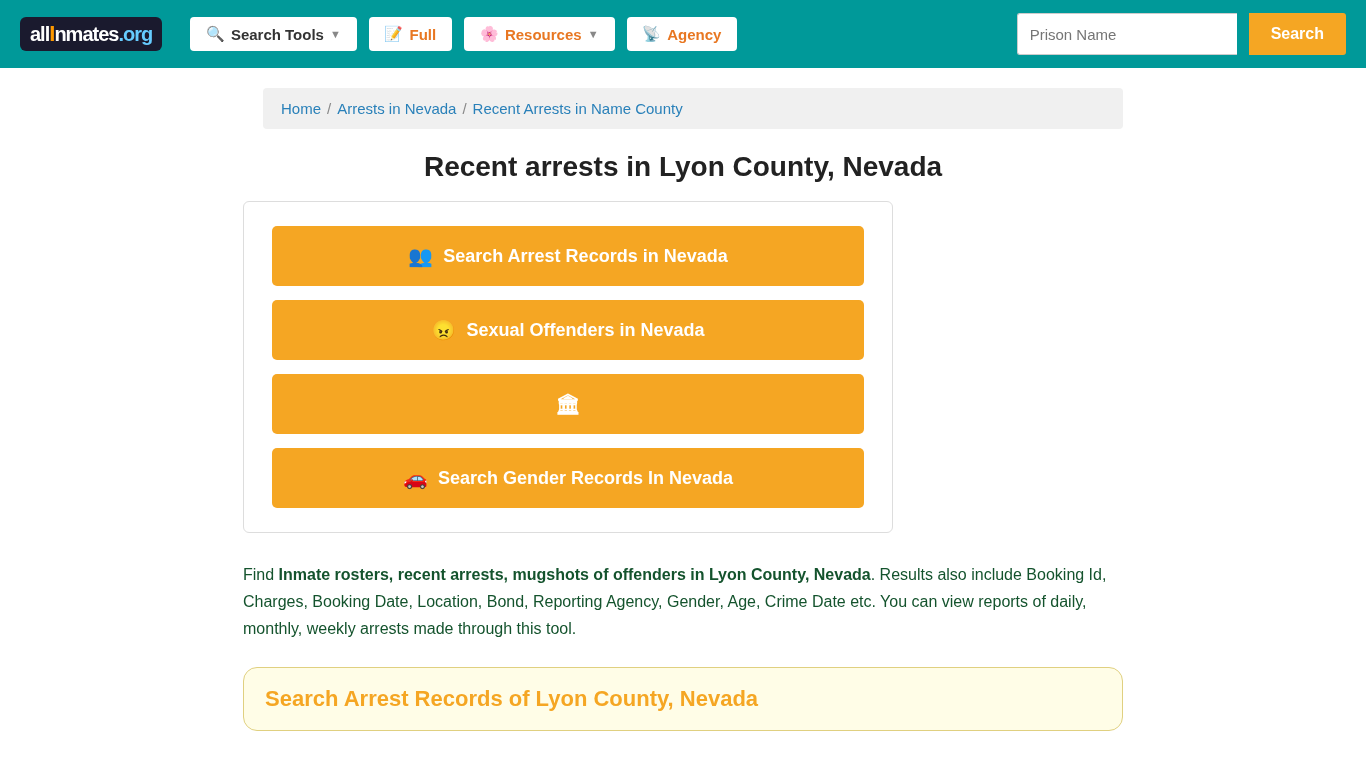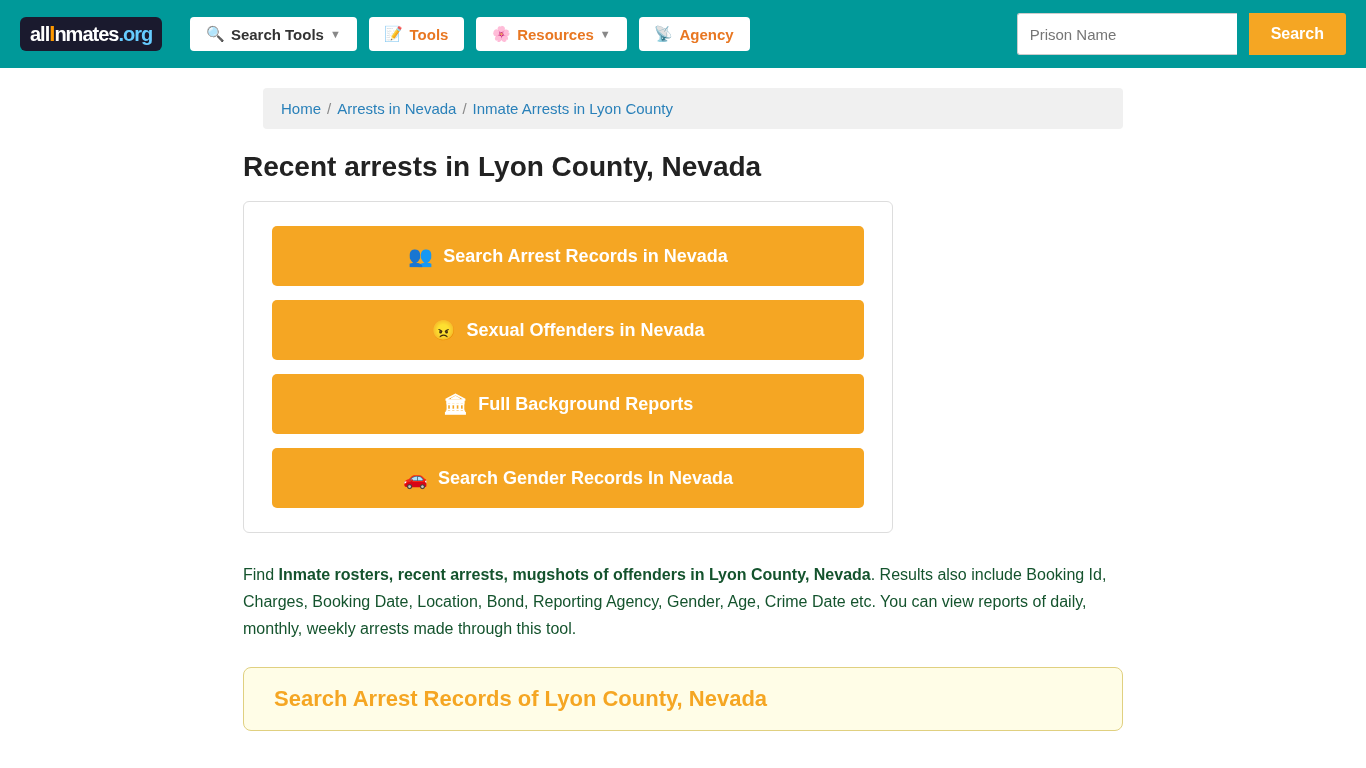--- a/index.html
+++ b/index.html
@@ -105,20 +105,21 @@
       text-decoration: none;
     }
     .breadcrumb-sep { color: #888; }
 
     
     .page-title {
       font-size: 28px;
       font-weight: bold;
       color: #222;
       margin-bottom: 18px;
+      text-align: center;
     }
 
     
     .btn-box {
       border: 1px solid #ddd;
       border-radius: 6px;
       padding: 24px 28px;
       margin-bottom: 28px;
       background: #fff;
       display: flex;
@@ -149,22 +150,22 @@
       color: #14532d;
       line-height: 1.7;
       margin-bottom: 24px;
     }
     .description strong { font-weight: bold; }
 
     
     .section-heading-box {
       background: #fffde7;
       border: 1px solid #e0d080;
-      border-radius: 8px;
-      padding: 18px 30px;
+      border-radius: 14px;
+      padding: 18px 21px;
       margin-bottom: 0;
     }
     .section-heading-box h2 {
       color: #f5a623;
       font-size: 22px;
       font-weight: bold;
     }
   </style>
 </head>
 <body>
@@ -179,21 +180,21 @@
   </div>
 
   <button class="nav-btn search-tools">
     <span>🔍</span>
     <span>Search Tools</span>
     <span class="arrow">▼</span>
   </button>
 
   <button class="nav-btn blog">
     <span>📝</span>
-    <span>Tools</span>
+    <span>Full</span>
   </button>
 
   <button class="nav-btn resources">
     <span>🌸</span>
     <span>Resources</span>
     <span class="arrow">▼</span>
   </button>
 
   <button class="nav-btn sitemap">
     <span>📡</span>
@@ -208,37 +209,36 @@
   </div>
 </header>
 
 <div class="main-content">
 
   <nav class="breadcrumb-bar">
     <a href="#">Home</a>
     <span class="breadcrumb-sep">/</span>
     <a href="#">Arrests in Nevada</a>
     <span class="breadcrumb-sep">/</span>
-    <a href="#">Inmate Arrests in Lyon County</a>
+    <a href="#">Recent Arrests in Name County</a>
   </nav>
 
   <h1 class="page-title">Recent arrests in Lyon County, Nevada</h1>
 
   <div class="btn-box">
     <button class="orange-btn">
       <span class="btn-icon">👥</span>
       <span>Search Arrest Records in Nevada</span>
     </button>
     <button class="orange-btn">
       <span class="btn-icon">😠</span>
       <span>Sexual Offenders in Nevada</span>
     </button>
     <button class="orange-btn">
       <span class="btn-icon">🏛</span>
-      <span>Full Background Reports</span>
     </button>
     <button class="orange-btn">
       <span class="btn-icon">🚗</span>
       <span>Search Gender Records In Nevada</span>
     </button>
   </div>
 
   <p class="description">
     <span>Find </span><strong>Inmate rosters, recent arrests, mugshots of offenders in Lyon County, Nevada</strong><span>. Results also include Booking Id, Charges, Booking Date, Location, Bond, Reporting Agency, Gender, Age, Crime Date etc. You can view reports of daily, monthly, weekly arrests made through this tool.</span>
   </p>

